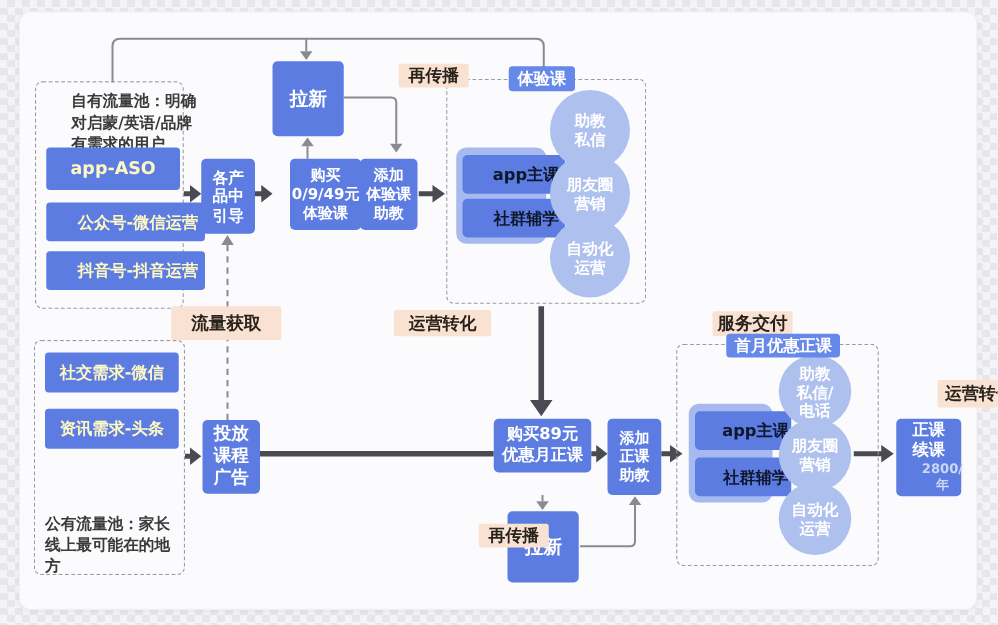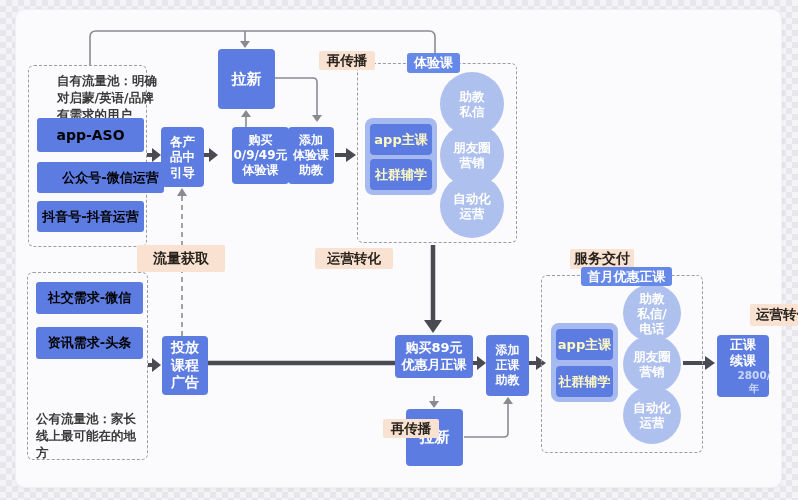--- a/index.html
+++ b/index.html
@@ -16,40 +16,40 @@
   .abs{position:absolute;box-sizing:border-box;}
   .node{
     background:#5c7ce2;color:#fff;font-weight:bold;border-radius:4px;
     display:flex;align-items:center;justify-content:center;text-align:center;
     white-space:pre-line;line-height:1.25;z-index:2;
   }
   .dashedbox{
     border:1.6px dashed #9b9ba3;border-radius:6px;background:transparent;z-index:1;
   }
   .btn{
-    position:absolute;left:8px;width:107px;height:31px;background:#5c7ce2;color:#000000;
+    position:absolute;left:8px;width:107px;height:31px;background:#5c7ce2;color:#fef9c3;
     font-weight:bold;font-size:13px;border-radius:3px;display:flex;align-items:center;
     justify-content:center;text-align:center;z-index:2;
   }
   .desc{
     position:absolute;color:#3a3a3a;font-weight:600;font-size:12.5px;line-height:1.36;
     white-space:normal;z-index:2;text-align:left;
   }
   .stagelabel{
     background:#f9e2d1;color:#29231d;font-weight:bold;font-size:13.5px;border-radius:2px;
     display:flex;align-items:center;justify-content:center;z-index:3;margin-left:40px;
   }
   .tab{
     background:#6588e9;color:#fff;font-weight:bold;font-size:13px;border-radius:3px;
     display:flex;align-items:center;justify-content:center;z-index:3;
   }
   .bluecontainer{background:#a6baef;border-radius:8px;z-index:2;}
   .innerbox{
-    position:absolute;left:5px;background:#5c7ce2;color:#fef9c3;font-weight:bold;font-size:13px;
-    border-radius:4px;display:flex;align-items:center;justify-content:center;z-index:3;
+    position:absolute;left:5px;background:#5c7ce2;color:#0f172a;font-weight:bold;font-size:13px;
+    border-radius:4px;display:flex;align-items:center;justify-content:center;z-index:3;padding-left:20px;
   }
   .circle{
     position:absolute;background:#aec0ed;border-radius:50%;color:#fff;font-weight:bold;
     font-size:12.5px;display:flex;align-items:center;justify-content:center;text-align:center;
     white-space:pre-line;line-height:1.2;z-index:2;
   }
   svg.wires{position:absolute;left:0;top:0;z-index:1;}
   .price{font-size:10.5px;color:#cbd7f6;font-weight:bold;display:block;margin-left:22px;}
 </style>
 </head>
@@ -102,21 +102,21 @@
   <polygon points="429,401 439,401 434,408" fill="#8a8a92"></polygon>
 
   <path d="M 464,437 L 504,437 Q 508,437 508,433 L 508,404" fill="none" stroke="#8a8a92" stroke-width="1.6"></path>
   <polygon points="503,404 513,404 508,397" fill="#8a8a92"></polygon>
 </svg>
 
 <div class="abs dashedbox" style="left:28px;top:65px;width:119px;height:182px;">
   <div class="desc" style="left:8px;top:6px;width:104px;margin-left:20px;">自有流量池：明确对启蒙/英语/品牌有需求的用户</div>
   <div class="btn" style="top:52px;height:34px;font-size:14px;">app-ASO</div>
   <div class="btn" style="top:96px;padding-left:20px;">公众号-微信运营</div>
-  <div class="btn" style="top:135px;">抖音号-抖音运营</div>
+  <div class="btn" style="top:135px;padding-left:20px;">抖音号-抖音运营</div>
 </div>
 
 <div class="abs dashedbox" style="left:27px;top:272px;width:121px;height:188px;">
   <div class="btn" style="top:9px;height:32px;">社交需求-微信</div>
   <div class="btn" style="top:54px;height:32px;">资讯需求-头条</div>
   <div class="desc" style="left:8px;top:137px;width:106px;">公有流量池：家长线上最可能在的地方</div>
 </div>
 
 <div class="abs stagelabel" style="left:97px;top:245px;width:88px;height:27px;font-size:14px;">流量获取</div>
 <div class="abs stagelabel" style="left:275px;top:248px;width:78px;height:21px;">运营转化</div>

